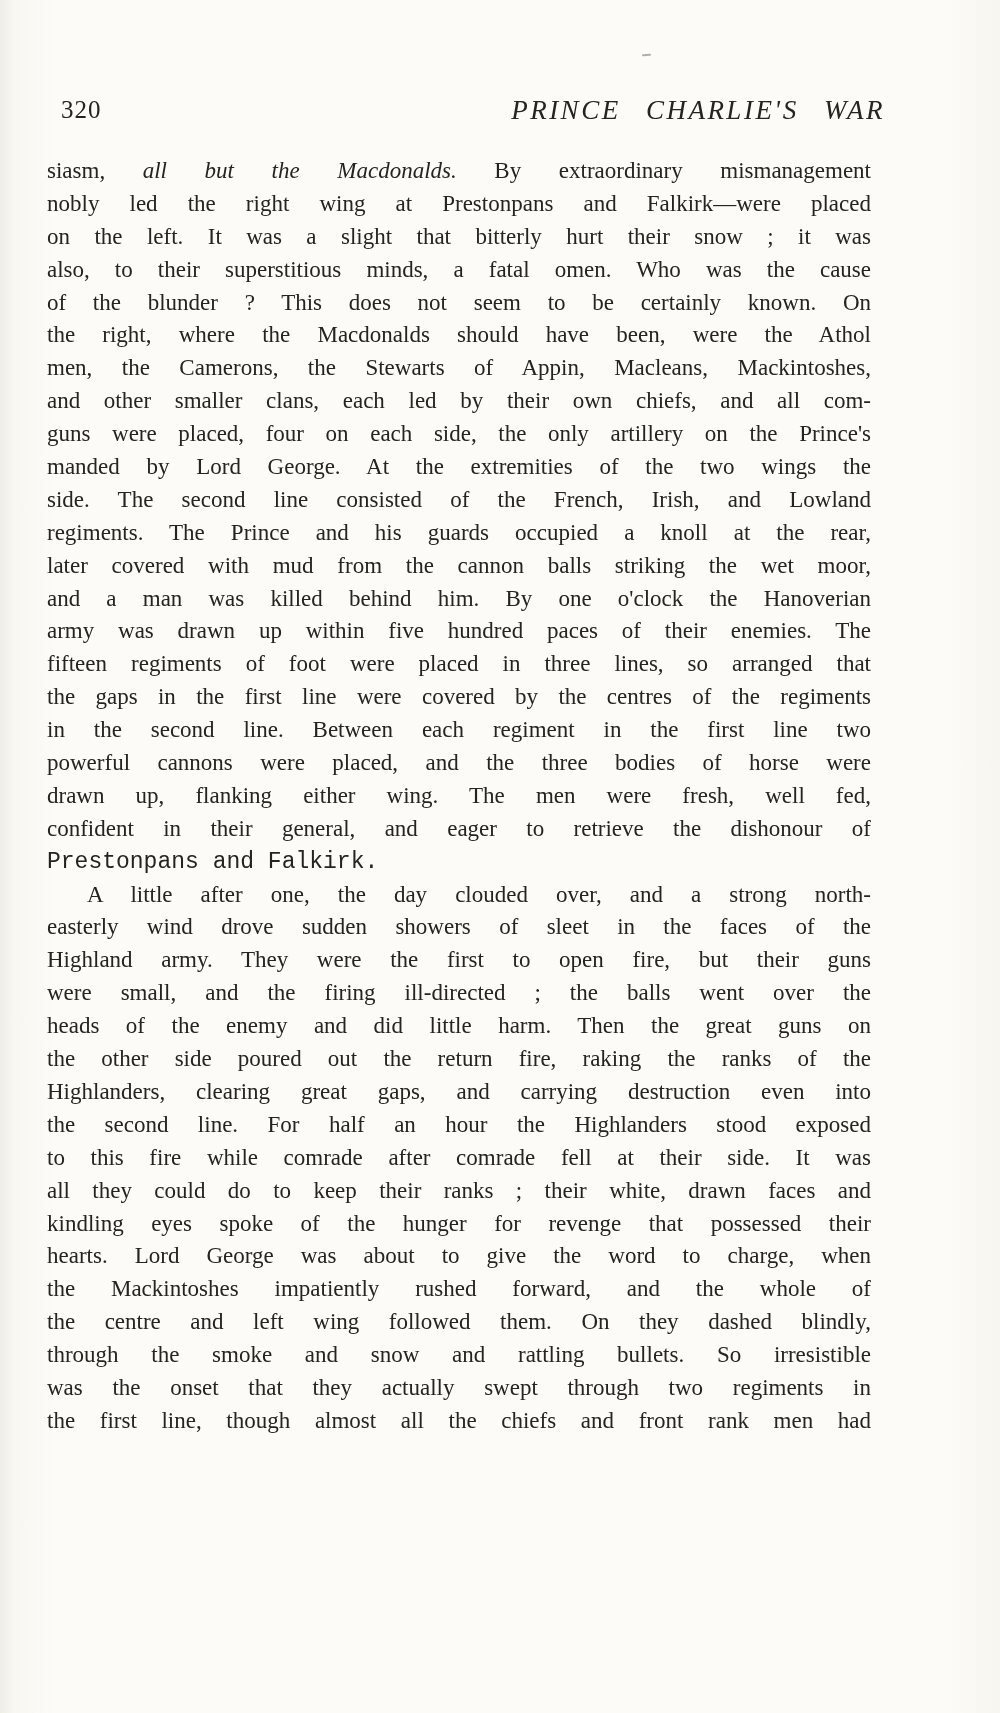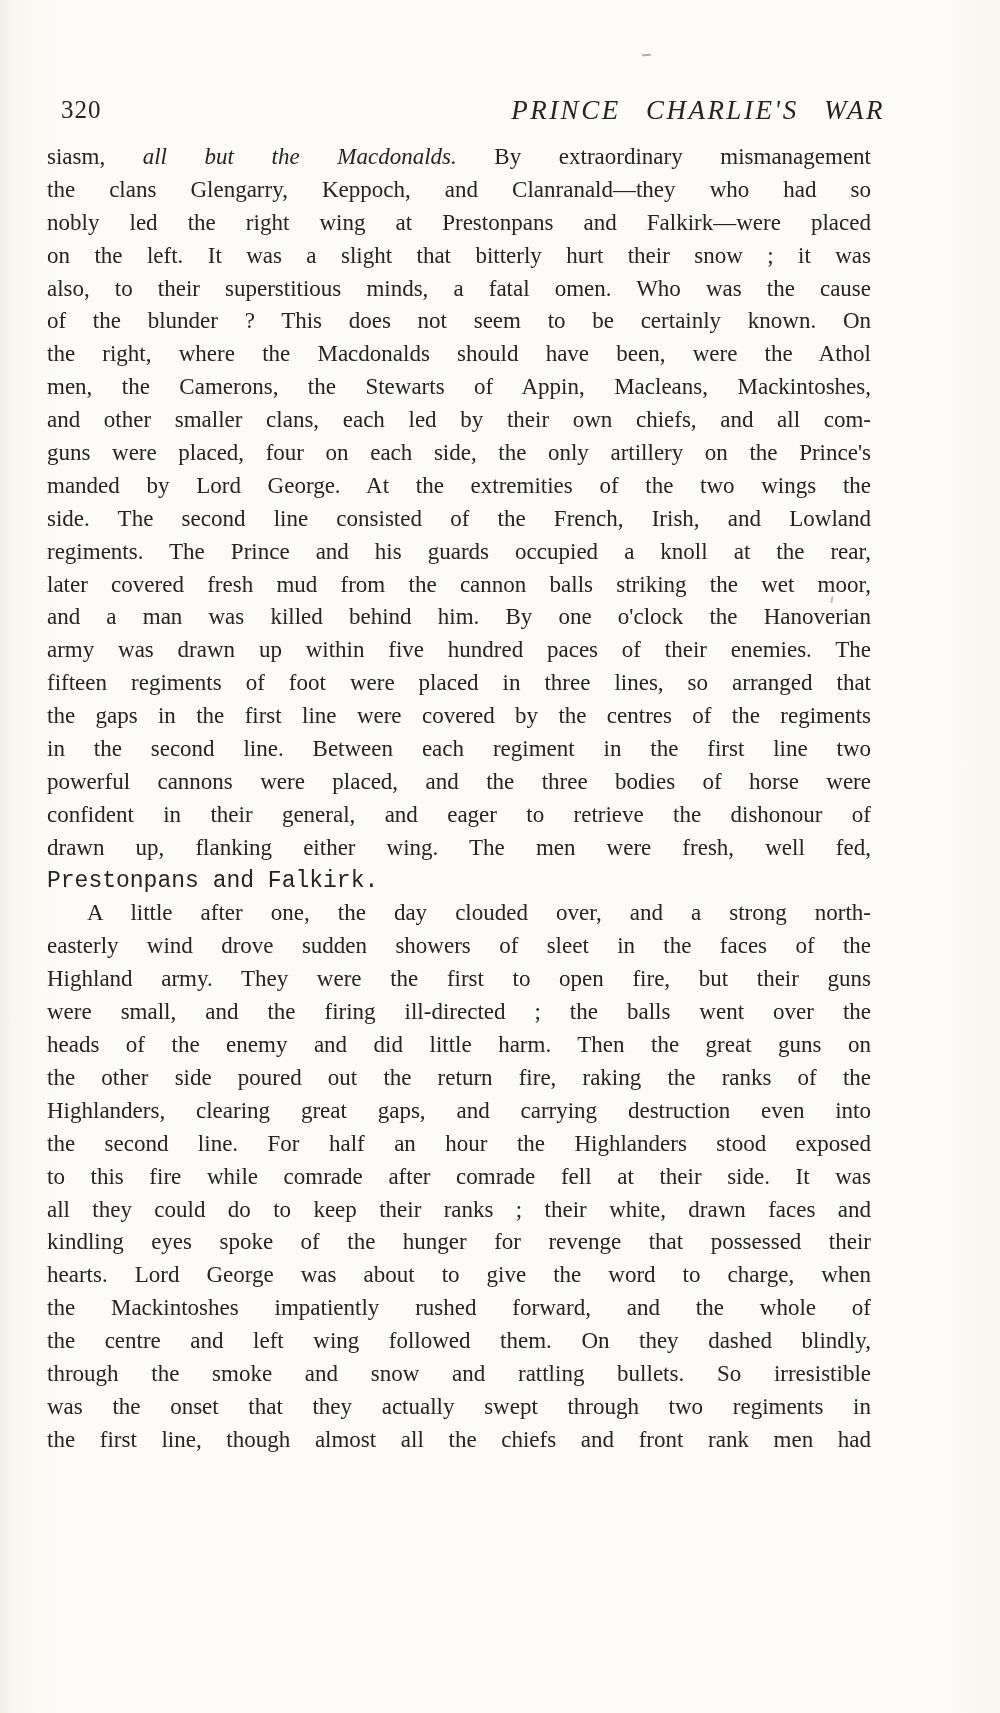--- a/index.html
+++ b/index.html
@@ -45,21 +45,21 @@
     font-style: italic;
     font-size: 27px;
     line-height: 32px;
     letter-spacing: 2.5px;
     word-spacing: 16px;
     white-space: nowrap;
   }
   .text-block {
     position: absolute;
     left: 47px;
-    top: 141px;
+    top: 155px;
     width: 824px;
   }
   .paragraph {
     margin: 0;
   }
   .line {
     font-size: 23px;
     line-height: 32.9px;
     height: 32.9px;
     text-align: justify;
@@ -108,41 +108,40 @@
   <div class="scan-speck speck-2"></div>
 
   <div class="page-header">
     <span class="page-number">320</span>
     <span class="running-title">PRINCE CHARLIE'S WAR</span>
   </div>
 
   <div class="text-block">
       <div class="paragraph">
         <div class="line"><span>siasm, </span><span class="italic">all but the Macdonalds.</span><span> By extraordinary mismanagement</span></div>
-        <div class="line">the clans Glengarry, Keppoch, and Clanranald—they who had so</div>
         <div class="line">nobly led the right wing at Prestonpans and Falkirk—were placed</div>
         <div class="line">on the left. It was a slight that bitterly hurt their snow ; it was</div>
         <div class="line">also, to their superstitious minds, a fatal omen. Who was the cause</div>
         <div class="line">of the blunder ? This does not seem to be certainly known. On</div>
         <div class="line">the right, where the Macdonalds should have been, were the Athol</div>
         <div class="line">men, the Camerons, the Stewarts of Appin, Macleans, Mackintoshes,</div>
         <div class="line">and other smaller clans, each led by their own chiefs, and all com-</div>
         <div class="line">guns were placed, four on each side, the only artillery on the Prince's</div>
         <div class="line">manded by Lord George. At the extremities of the two wings the</div>
         <div class="line">side. The second line consisted of the French, Irish, and Lowland</div>
         <div class="line">regiments. The Prince and his guards occupied a knoll at the rear,</div>
-        <div class="line">later covered fresh mud from the cannon balls striking the wet moor,</div>
+        <div class="line">later covered with mud from the cannon balls striking the wet moor,</div>
         <div class="line">and a man was killed behind him. By one o'clock the Hanoverian</div>
         <div class="line">army was drawn up within five hundred paces of their enemies. The</div>
         <div class="line">fifteen regiments of foot were placed in three lines, so arranged that</div>
         <div class="line">the gaps in the first line were covered by the centres of the regiments</div>
         <div class="line">in the second line. Between each regiment in the first line two</div>
         <div class="line">powerful cannons were placed, and the three bodies of horse were</div>
+        <div class="line">drawn up, flanking either wing. The men were fresh, well fed,</div>
         <div class="line">confident in their general, and eager to retrieve the dishonour of</div>
-        <div class="line">drawn up, flanking either wing. The men were fresh, well fed,</div>
         <div class="line last">Prestonpans and Falkirk.</div>
       </div>
       <div class="paragraph">
         <div class="line indent">A little after one, the day clouded over, and a strong north-</div>
         <div class="line">easterly wind drove sudden showers of sleet in the faces of the</div>
         <div class="line">Highland army. They were the first to open fire, but their guns</div>
         <div class="line">were small, and the firing ill-directed ; the balls went over the</div>
         <div class="line">heads of the enemy and did little harm. Then the great guns on</div>
         <div class="line">the other side poured out the return fire, raking the ranks of the</div>
         <div class="line">Highlanders, clearing great gaps, and carrying destruction even into</div>

